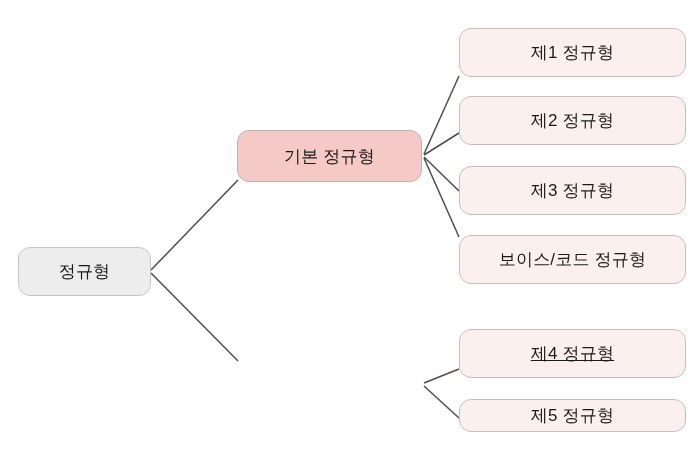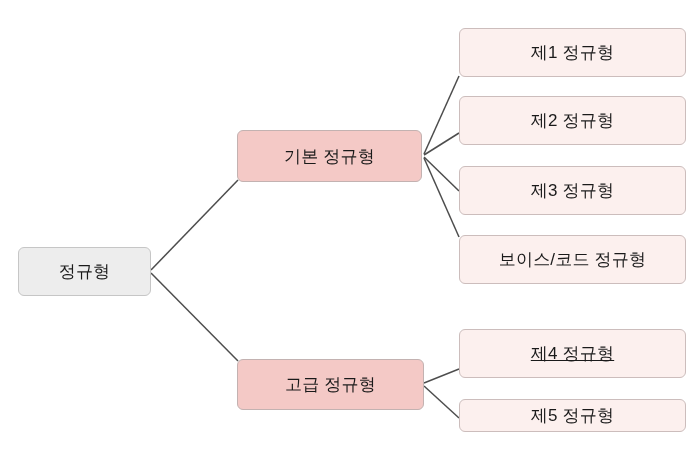--- a/index.html
+++ b/index.html
@@ -18,21 +18,21 @@
   .edges-layer {
     position: absolute;
     left: 0;
     top: 0;
     width: 699px;
     height: 463px;
   }
   .node {
     position: absolute;
     box-sizing: border-box;
-    border-radius: 6px;
+    border-radius: 12px;
     border: 1.5px solid #c9c9c9;
     display: flex;
     align-items: center;
     justify-content: center;
     font-size: 17px;
     font-weight: 500;
     color: #1a1a1a;
     letter-spacing: 0.2px;
     white-space: nowrap;
     text-align: center;
@@ -52,23 +52,20 @@
       <line x1="424" y1="383" x2="459" y2="369" stroke="#4d4d4d" stroke-width="1.5"></line>
       <line x1="424" y1="386" x2="459" y2="418" stroke="#4d4d4d" stroke-width="1.5"></line>
     </svg>
 
 <div class="node root" style="left: 18px; top: 247px; width: 133px; height: 49px; background: rgb(237, 237, 237); border-color: rgb(198, 198, 198);">
       <span>정규형</span>
     </div>
     <div class="node group" style="left: 237px; top: 130px; width: 185px; height: 52px; background: rgb(244, 201, 198); border-color: rgb(195, 178, 177);">
       <span>기본 정규형</span>
     </div>
-    <div class="node group" style="left: 237px; top: 359px; width: 187px; height: 51px; background: rgb(244, 201, 198); border-color: rgb(195, 178, 177);">
-      <span>고급 정규형</span>
-    </div>
     <div class="node leaf" style="left: 459px; top: 28px; width: 227px; height: 49px; background: rgb(252, 240, 238); border-color: rgb(204, 189, 188);">
       <span>제1 정규형</span>
     </div>
     <div class="node leaf" style="left: 459px; top: 96px; width: 227px; height: 49px; background: rgb(252, 240, 238); border-color: rgb(204, 189, 188);">
       <span>제2 정규형</span>
     </div>
     <div class="node leaf" style="left: 459px; top: 166px; width: 227px; height: 49px; background: rgb(252, 240, 238); border-color: rgb(204, 189, 188); justify-content: center;">
       <span>제3 정규형</span>
     </div>
     <div class="node leaf" style="left: 459px; top: 235px; width: 227px; height: 49px; background: rgb(252, 240, 238); border-color: rgb(204, 189, 188); text-align: right;">

